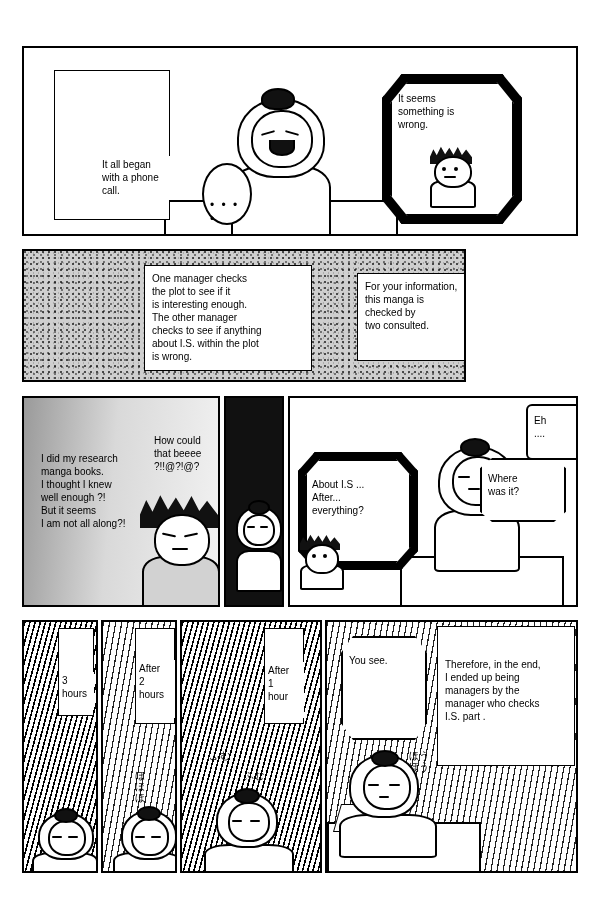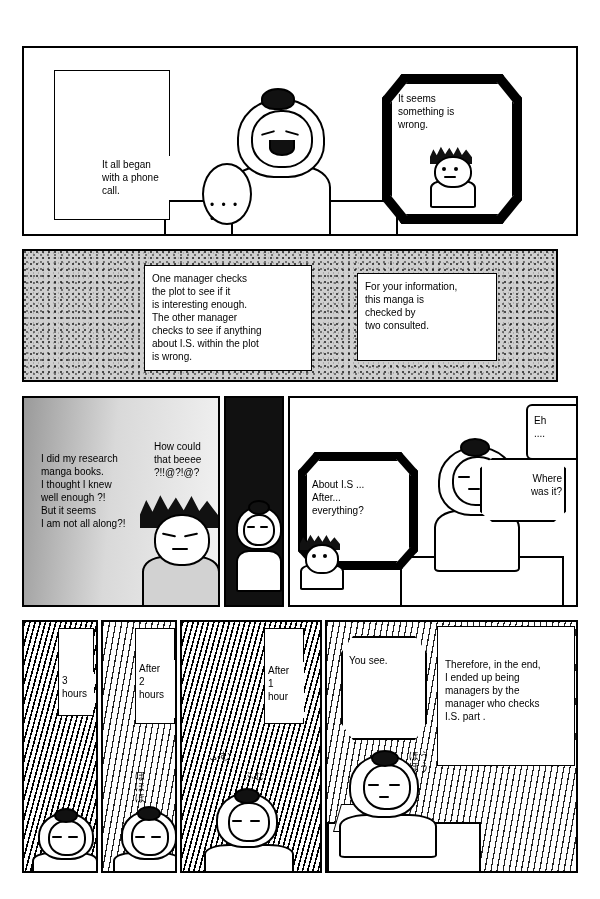--- a/index.html
+++ b/index.html
@@ -107,42 +107,42 @@
     <div class="char" style="left:400px;top:96px;width:54px;height:58px;">
       <div class="body" style="left:6px;top:36px;width:42px;height:24px;"></div>
       <div class="spiky" style="left:6px;top:2px;width:42px;height:18px;"></div>
       <div class="head" style="left:10px;top:12px;width:34px;height:28px;"></div>
       <div class="eye" style="left:18px;top:23px;width:4px;height:4px;"></div>
       <div class="eye" style="left:30px;top:23px;width:4px;height:4px;"></div>
       <div class="eyeline" style="left:20px;top:32px;width:12px;"></div>
     </div>
   </div>
 
-  <div class="panel tex-noise" style="left:22px;top:249px;width:536px;height:133px;">
+  <div class="panel tex-noise" style="left:22px;top:249px;width:444px;height:133px;">
     <div class="tbox" style="left:120px;top:14px;width:168px;height:106px;">One manager checks
 the plot to see if it
 is interesting enough.
 The other manager
 checks to see if anything
 about I.S. within the plot
 is wrong.</div>
     <div class="tbox" style="left:333px;top:22px;width:140px;height:88px;">For your information,
 this manga is
 checked by
 two consulted.</div>
   </div>
 
   <div class="panel tex-grad" style="left:22px;top:396px;width:198px;height:211px;">
     <div class="tbox" style="left:10px;top:48px;width:110px;height:94px;border:none;background:transparent;">I did my research
 manga books.
 I thought I knew
 well enough ?!
 But it seems
 I am not all along?!</div>
-    <div class="tbox" style="left:123px;top:36px;width:72px;height:56px;border:none;background:transparent;">How could
+    <div class="tbox" style="left:123px;top:30px;width:72px;height:56px;border:none;background:transparent;">How could
 that beeee
 ?!!@?!@?</div>
 
     <div class="char" style="left:108px;top:96px;width:96px;height:112px;">
       <div class="body" style="left:10px;top:62px;width:74px;height:52px;background:#d2d2d2;"></div>
       <div class="spiky" style="left:8px;top:0px;width:78px;height:34px;"></div>
       <div class="head" style="left:22px;top:20px;width:52px;height:48px;"></div>
       <div class="eyeline" style="left:30px;top:40px;width:14px;transform:rotate(12deg);"></div>
       <div class="eyeline" style="left:52px;top:40px;width:14px;transform:rotate(-12deg);"></div>
       <div class="eyeline" style="left:40px;top:54px;width:16px;"></div>
@@ -185,21 +185,21 @@
 
     <div class="char" style="left:6px;top:136px;width:50px;height:52px;">
       <div class="body" style="left:4px;top:30px;width:40px;height:22px;"></div>
       <div class="spiky" style="left:4px;top:0px;width:40px;height:16px;"></div>
       <div class="head" style="left:9px;top:10px;width:30px;height:26px;"></div>
       <div class="eye" style="left:16px;top:20px;width:4px;height:4px;"></div>
       <div class="eye" style="left:27px;top:20px;width:4px;height:4px;"></div>
     </div>
 
     <div class="balloon oct" style="left:190px;top:60px;width:86px;height:64px;padding:12px 10px;"></div>
-    <div class="tbox" style="left:198px;top:74px;width:74px;height:40px;border:none;padding:0;text-align:right;">Where
+    <div class="tbox" style="left:198px;top:74px;width:74px;height:40px;border:none;padding:0;">Where
 was it?</div>
 
     <div class="balloon" style="left:236px;top:6px;width:60px;height:56px;border-radius:6px;padding:8px;"></div>
     <div class="tbox" style="left:244px;top:16px;width:50px;height:34px;border:none;padding:0;">Eh
 ....</div>
   </div>
 
   <div class="panel tex-hatch" style="left:22px;top:620px;width:76px;height:253px;">
     <div class="plainbox" style="left:34px;top:6px;width:36px;height:88px;"></div>
     <div class="tbox" style="left:36px;top:50px;width:34px;height:38px;border:none;padding:2px;">3

